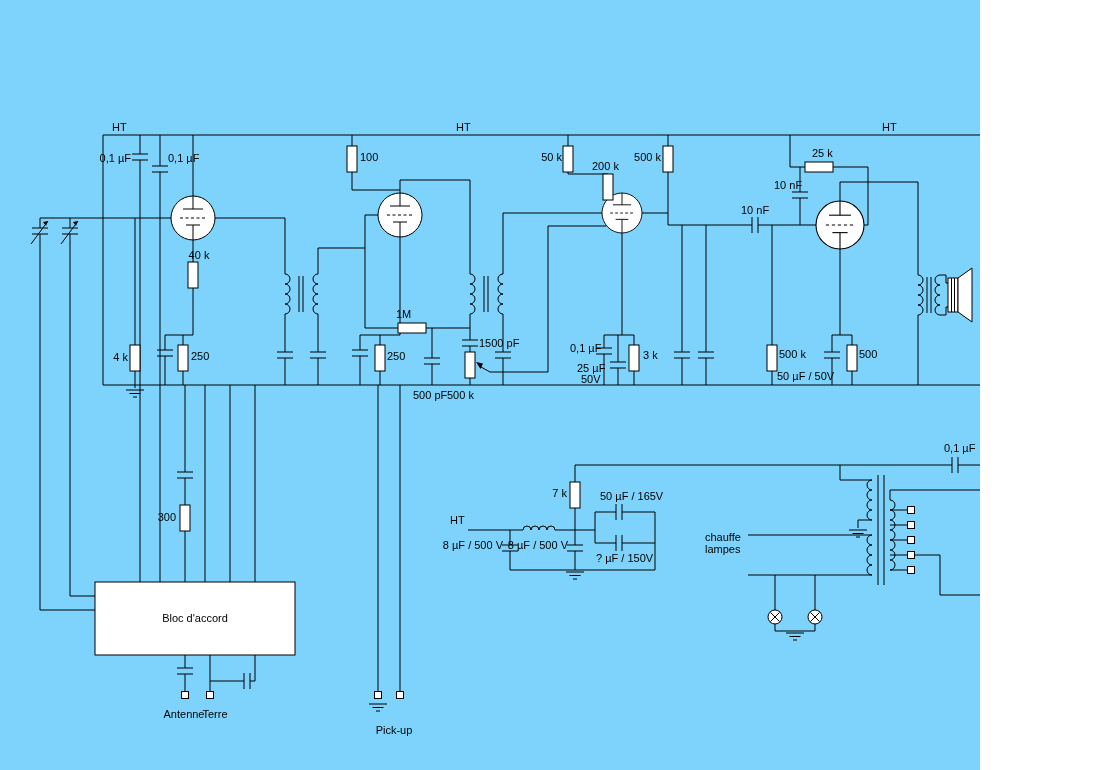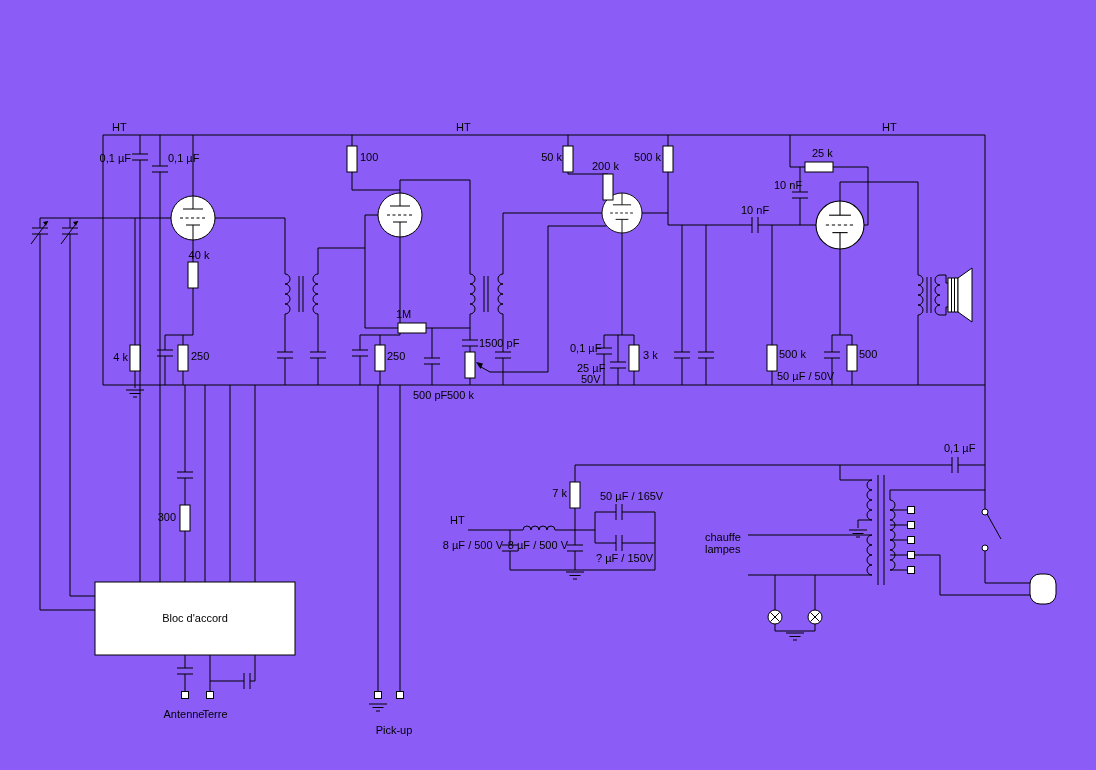--- a/index.html
+++ b/index.html
@@ -1,17 +1,17 @@
 <!DOCTYPE html>
 <html><head>
 <meta charset="utf-8">
 <style>
   *{margin:0;padding:0}
   body{background:#fff}
-  .stage{position:relative;width:1096px;height:770px;background:#8b5cf6;overflow:hidden}
+  .stage{position:relative;width:980px;height:770px;background:#7dd3fc;overflow:hidden}
   svg{display:block}
   svg line,svg path,svg polyline,svg circle,svg rect,svg polygon{stroke:#000;stroke-width:1;fill:none}
   svg .f{fill:#fff}
   svg .k{fill:#000;stroke:none}
   svg text{font:11px "Liberation Sans",sans-serif;fill:#000;stroke:none}
   .mid{text-anchor:middle}
   .end{text-anchor:end}
 </style>
 </head>
 <body>

